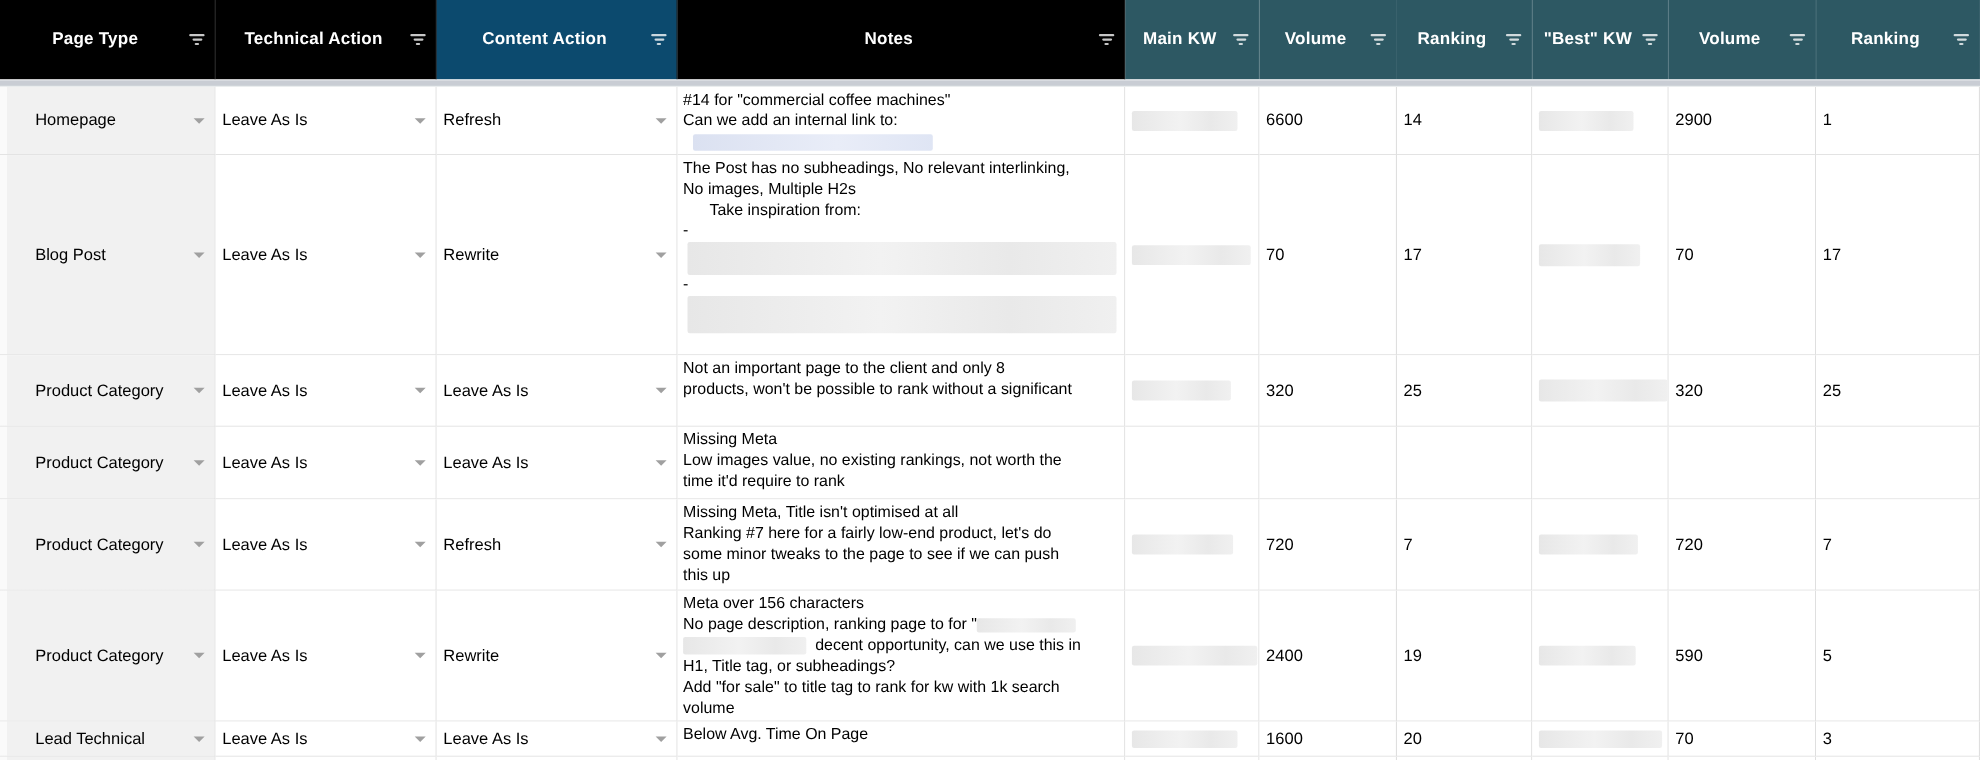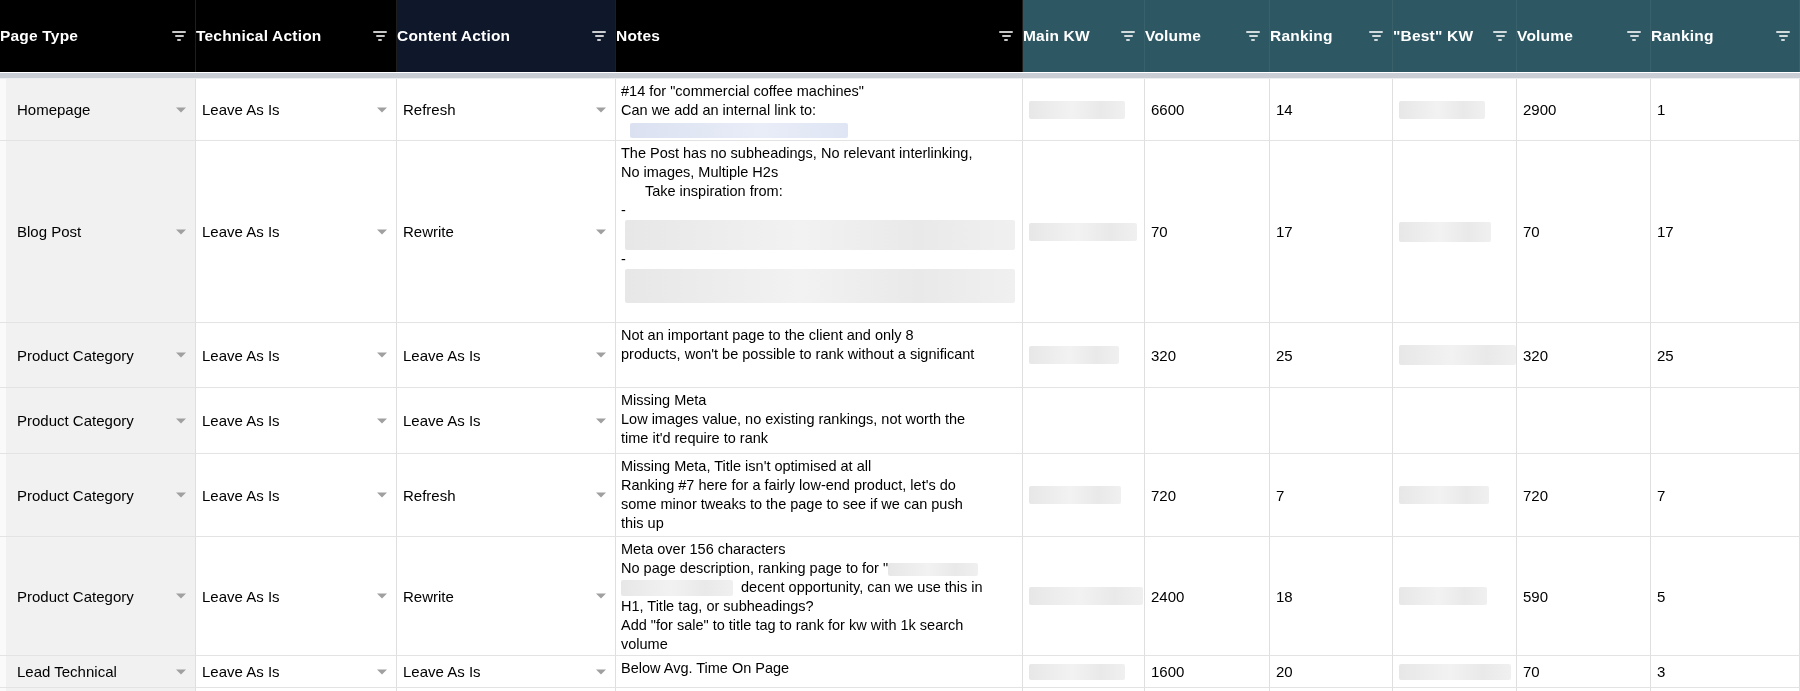--- a/index.html
+++ b/index.html
@@ -3,40 +3,40 @@
 <meta charset="utf-8">
 <style>
   html,body{margin:0;padding:0;background:#fff;}
   body{width:1800px;height:691px;overflow:hidden;font-family:"Liberation Sans","DejaVu Sans",sans-serif;color:#000;}
   #sheet{width:1800px;height:691px;position:relative;background:#fff;}
 
   .grid{display:grid;grid-template-columns:196px 201px 219px 407px 122px 125px 123px 124px 134px 149px;}
 
   
   #header-row{height:72px;}
-  .hcell{position:relative;display:flex;align-items:center;justify-content:flex-start;box-sizing:border-box;}
+  .hcell{position:relative;display:flex;align-items:center;justify-content:center;box-sizing:border-box;}
   .hcell.dark{background:#000000;border-right:1px solid #1e1e1e;}
   .hcell.teal{background:#2d5863;border-right:1px solid rgba(255,255,255,0.06);}
   .hlabel{color:#fff;font-weight:bold;font-size:15.5px;letter-spacing:.2px;padding-right:22px;white-space:pre;}
   .filter-icon{position:absolute;right:8px;top:50%;transform:translateY(-50%);width:16px;height:10px;display:flex;flex-direction:column;align-items:center;gap:2px;cursor:pointer;}
   .filter-icon i{display:block;height:2px;background:rgba(255,255,255,0.78);border-radius:1px;}
   .filter-icon i:nth-child(1){width:14px;}
   .filter-icon i:nth-child(2){width:9px;}
   .filter-icon i:nth-child(3){width:4px;}
 
   
   #freeze-bar{height:7px;background:#c9cdd4;border-top:1px solid #ffffff;border-bottom:1px solid #eceef0;box-sizing:border-box;}
 
   
   .row{box-sizing:border-box;}
   .row0{height:62px;} .row1{height:182px;} .row2{height:65px;} .row3{height:66px;}
   .row4{height:83px;} .row5{height:119px;} .row6{height:32px;} .prow{height:3px;}
   .cell{position:relative;box-sizing:border-box;border-right:1px solid #dfdfdf;border-bottom:1px solid #e3e3e3;overflow:hidden;background:#fff;display:flex;align-items:center;padding-left:6px;font-size:15px;}
   .prow .cell{border-bottom:none;}
-  .cell.col0{background:linear-gradient(90deg,#fafafa 0px,#fafafa 6px,#f1f1f1 6px);padding-left:17px;}
+  .cell.col0{background:linear-gradient(90deg,#fafafa 0px,#fafafa 6px,#f1f1f1 6px);padding-left:32px;}
   .dval{white-space:pre;}
   .caret{position:absolute;right:9px;top:50%;transform:translateY(-50%);width:0;height:0;border-left:5px solid transparent;border-right:5px solid transparent;border-top:5px solid #a0a0a0;cursor:pointer;}
 
   
   .cell.notes{display:block;align-items:flex-start;padding:3px 2px 0 5px;font-size:14.5px;line-height:19px;}
   .nline{white-space:pre;min-height:19px;}
   .blur{display:inline-block;vertical-align:middle;border-radius:2px;background:linear-gradient(90deg,#e7e7e7,#f2f2f2 45%,#e9e9e9 75%,#f0f0f0);}
   .blur.link{background:linear-gradient(90deg,#dbe1f1,#e9edf8 60%,#dfe5f4);}
 </style>
 </head>
@@ -53,21 +53,21 @@
         </span>
       </div>
       <div class="hcell dark col1" style="background: rgb(0, 0, 0);">
         <span class="hlabel">Technical Action</span>
         <span class="filter-icon">
           <i></i>
           <i></i>
           <i></i>
         </span>
       </div>
-      <div class="hcell dark col2" style="background: #0f172a;">
+      <div class="hcell dark col2" style="background: #0c4a6e;">
         <span class="hlabel">Content Action</span>
         <span class="filter-icon">
           <i></i>
           <i></i>
           <i></i>
         </span>
       </div>
       <div class="hcell dark col3" style="background: rgb(0, 0, 0);">
         <span class="hlabel">Notes</span>
         <span class="filter-icon">
@@ -326,21 +326,21 @@
           <div class="nline"><span>Add "for sale" to title tag to rank for kw with 1k search</span></div>
           <div class="nline"><span>volume</span></div>
         </div>
         <div class="cell col4">
           <span class="blur" style="width: 114px; height: 18px;"></span>
         </div>
         <div class="cell col5">
           <span>2400</span>
         </div>
         <div class="cell col6">
-          <span>18</span>
+          <span>19</span>
         </div>
         <div class="cell col7">
           <span class="blur" style="width: 88px; height: 18px;"></span>
         </div>
         <div class="cell col8">
           <span>590</span>
         </div>
         <div class="cell col9">
           <span>5</span>
         </div>

